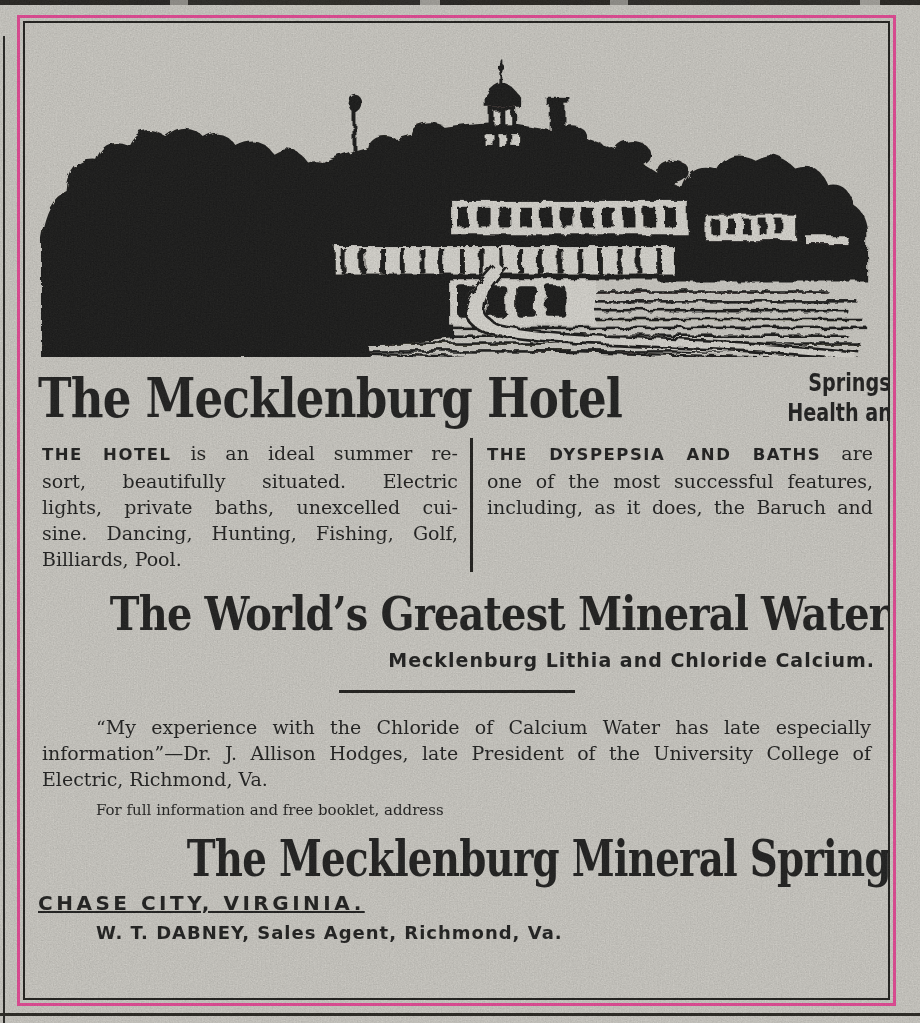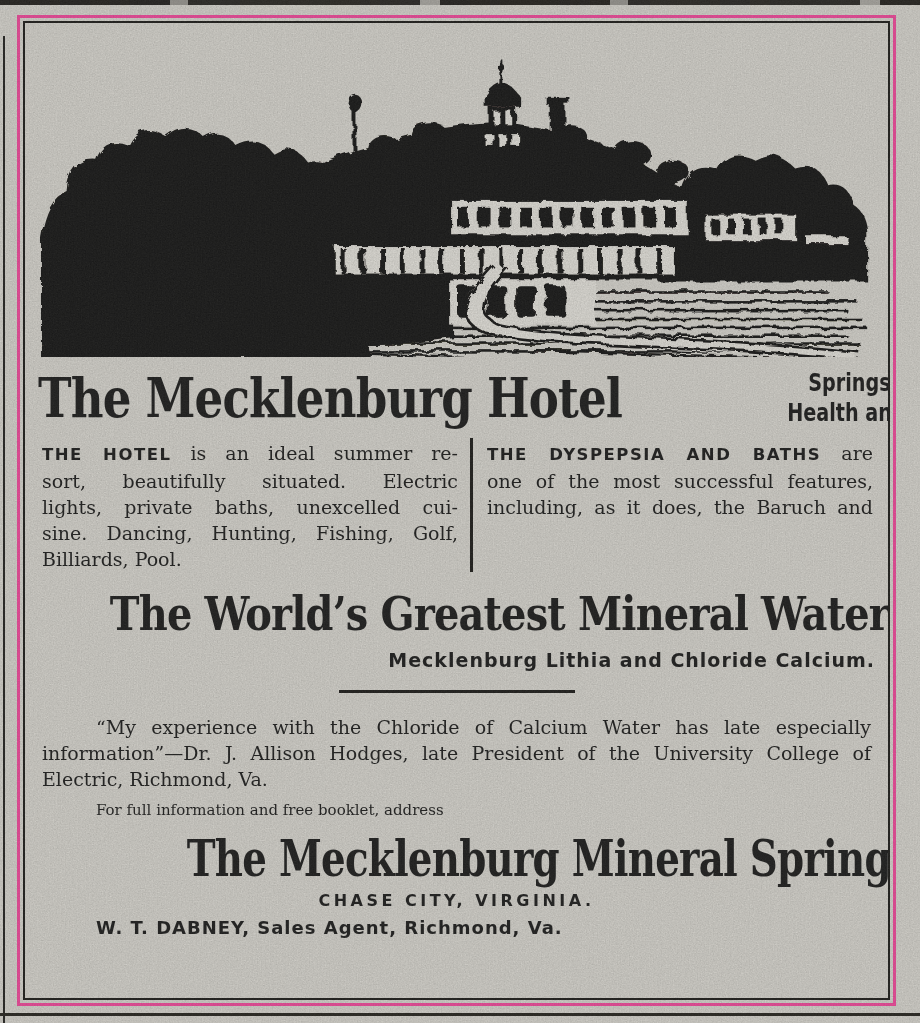--- a/index.html
+++ b/index.html
@@ -96,23 +96,23 @@
   .testimonial .bodyline.indent { padding-left: 54px; }
   .booklet-cta { margin-top: 9px; padding-left: 58px; font-size: 15px; }
 
   
   .company-name {
     margin-top: 10px; text-align: center; font-weight: bold;
     font-size: 51px; line-height: 58px; letter-spacing: -1px; white-space: nowrap;
   }
   .company-name span { display: inline-block; transform: scaleX(.76); transform-origin: center; }
   .company-city {
-    margin-top: 4px; text-align: center;
-    font-family: "DejaVu Sans", sans-serif; font-weight: bold;
-    font-size: 16px; letter-spacing: 3.5px;
+    margin-top: 4px; text-align: left;
+    font-family: "DejaVu Sans", sans-serif; font-weight: bold;
+    font-size: 20px; letter-spacing: 3.5px; text-decoration: underline;
   }
   .sales-agent {
     margin-top: 7px; padding-left: 58px;
     font-family: "DejaVu Sans", sans-serif; font-weight: bold;
     font-size: 18px; letter-spacing: 1px;
   }
 
   
   .noise-overlay {
     position: absolute; inset: 0; pointer-events: none; z-index: 40;

